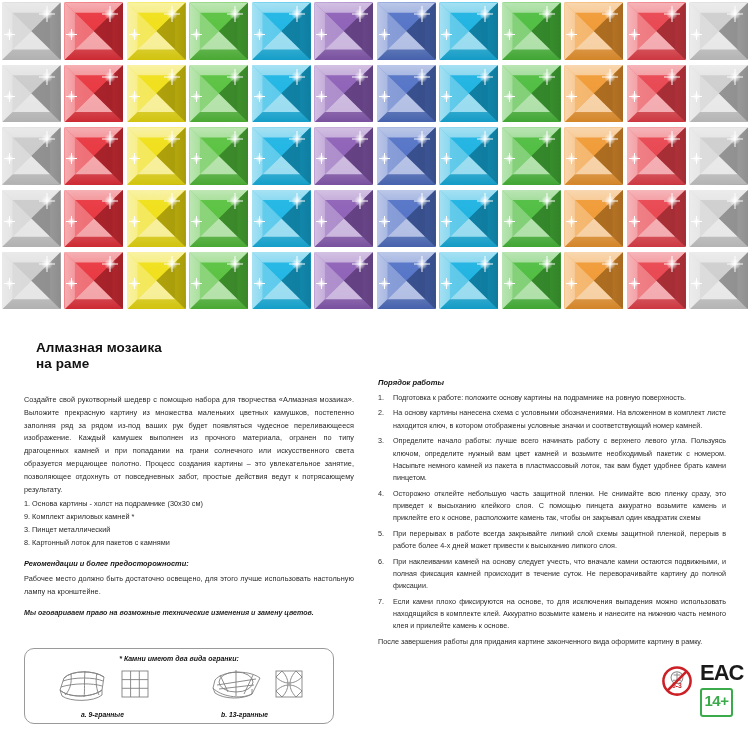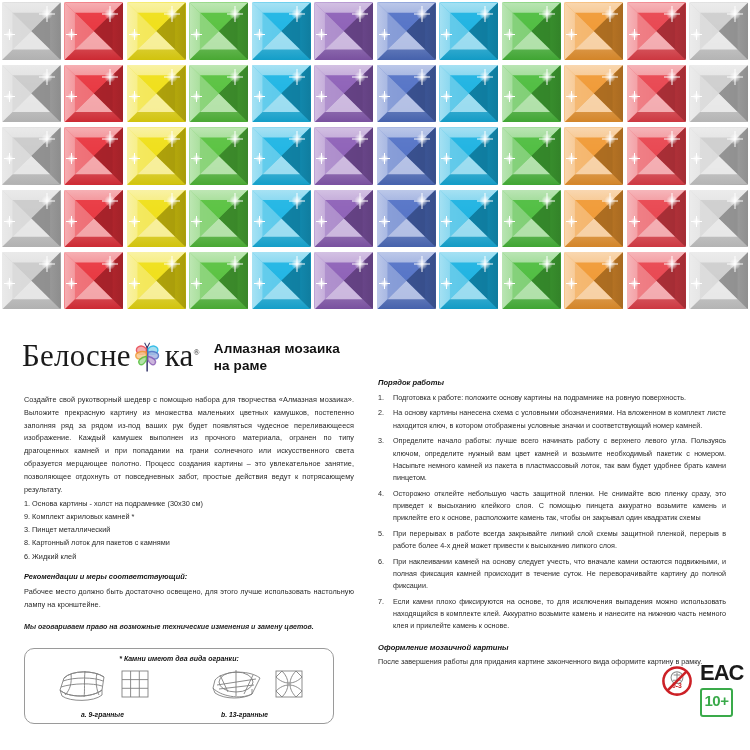--- a/index.html
+++ b/index.html
@@ -908,71 +908,53 @@
         <div class="t ibottom" style="background:#ececec;opacity:.9"></div>
         <div class="t ileft" style="background:#dbdbdb;opacity:.85"></div>
         <div class="sparkle"></div>
         <div class="sparkle s2"></div>
       </div>
     </div>
 
   <div class="content">
 
     <div class="logo-row">
-      <div class="logo-word">
-        <span>Белосне</span><span class="butterfly">
-          <svg viewBox="0 0 40 40" width="34" height="34">
-            <g fill="none" stroke-width="1.6">
-              <path d="M19 6 L19 36" stroke="#3a3a6e" stroke-width="1.8"></path>
-              <path d="M18 9 C12 3, 4 7, 7 13 C9 17, 15 16, 18 14 Z" stroke="#e8404a" fill="#f2a0a5" opacity=".85"></path>
-              <path d="M18 13 C11 11, 4 14, 6 19 C8 23, 15 21, 18 18 Z" stroke="#f0972f" fill="#f7c98f" opacity=".85"></path>
-              <path d="M18 18 C12 19, 7 23, 10 27 C13 30, 17 25, 18 22 Z" stroke="#53bf3a" fill="#a8dd9c" opacity=".85"></path>
-              <path d="M20 9 C26 3, 34 7, 31 13 C29 17, 23 16, 20 14 Z" stroke="#17b3e3" fill="#98d9ee" opacity=".85"></path>
-              <path d="M20 13 C27 11, 34 14, 32 19 C30 23, 23 21, 20 18 Z" stroke="#4f6fc4" fill="#a8b6e2" opacity=".85"></path>
-              <path d="M20 18 C26 19, 31 23, 28 27 C25 30, 21 25, 20 22 Z" stroke="#8a5cb5" fill="#c4aad8" opacity=".85"></path>
-              <path d="M19 8 L16 2 M19 8 L22 2" stroke="#3a3a6e" stroke-width="1.2"></path>
-            </g>
-          </svg>
-        </span><span>ка</span><span class="reg">®</span>
-      </div>
       <div class="subtitle">
         <div>Алмазная мозаика</div>
         <div>на раме</div>
       </div>
     </div>
 
     <div class="col-left">
       <div class="para">Создайте свой рукотворный шедевр с помощью набора для творчества «Алмазная мозаика». Выложите прекрасную картину из множества маленьких цветных камушков, постепенно заполняя ряд за рядом из-под ваших рук будет появляться чудесное переливающееся изображение. Каждый камушек выполнен из прочного материала, огранен по типу драгоценных камней и при попадании на грани солнечного или искусственного света образуется мерцающее полотно. Процесс создания картины – это увлекательное занятие, позволяющее отдохнуть от повседневных забот, простые действия ведут к потрясающему результату.</div>
 
       <ol class="plain" id="kit-list">
           <li>1. Основа картины - холст на подрамнике (30х30 см)</li>
           <li>9. Комплект акриловых камней *</li>
           <li>3. Пинцет металлический</li>
           <li>8. Картонный лоток для пакетов с камнями</li>
-          <li>6. Жидкий клей</li>
         </ol>
 
-      <div class="h-it">Рекомендации и меры соответствующий:</div>
+      <div class="h-it">Рекомендации и более предосторожности:</div>
       <div class="para">Рабочее место должно быть достаточно освещено, для этого лучше использовать настольную лампу на кронштейне.</div>
       <div class="note">Мы оговариваем право на возможные технические изменения и замену цветов.</div>
     </div>
 
     <div class="col-right">
       <div class="h-it2">Порядок работы</div>
       <ol class="steps" id="steps-list">
           <li>Подготовка к работе: положите основу картины на подрамнике на ровную поверхность.</li>
           <li>На основу картины нанесена схема с условными обозначениями. На вложенном в комплект листе находится ключ, в котором отображены условные значки и соответствующий номер камней.</li>
           <li>Определите начало работы: лучше всего начинать работу с верхнего левого угла. Пользуясь ключом, определите нужный вам цвет камней и возьмите необходимый пакетик с номером. Насыпьте немного камней из пакета в пластмассовый лоток, так вам будет удобнее брать камни пинцетом.</li>
           <li>Осторожно отклейте небольшую часть защитной пленки. Не снимайте всю пленку сразу, это приведет к высыханию клейкого слоя. С помощью пинцета аккуратно возьмите камень и приклейте его к основе, расположите камень так, чтобы он закрывал один квадратик схемы</li>
           <li>При перерывах в работе всегда закрывайте липкий слой схемы защитной пленкой, перерыв в работе более 4-х дней может привести к высыханию липкого слоя.</li>
           <li>При наклеивании камней на основу следует учесть, что вначале камни остаются подвижными, и полная фиксация камней происходит в течение суток. Не переворачивайте картину до полной фиксации.</li>
           <li>Если камни плохо фиксируются на основе, то для исключения выпадения можно использовать находящийся в комплекте клей. Аккуратно возьмите камень и нанесите на нижнюю часть немного клея и приклейте камень к основе.</li>
         </ol>
 
-      <div class="sect-h">Оформление мозаичной картины</div>
       <div class="sect-p">После завершения работы для придания картине законченного вида оформите картину в рамку.</div>
     </div>
 
     <div class="cutbox">
       <div class="cap">* Камни имеют два вида огранки:</div>
       <div class="cutrow">
         <div class="cutitem">
           <svg width="58" height="36" viewBox="0 0 58 36">
             <g fill="none" stroke="#808080" stroke-width="0.9">
               <path d="M10 12 C18 4, 40 4, 50 11 L48 24 C38 32, 14 32, 6 24 Z"></path>
@@ -1029,17 +1011,17 @@
       <svg class="no3" viewBox="0 0 40 40">
         <circle cx="20" cy="20" r="16" fill="none" stroke="#cc2026" stroke-width="3"></circle>
         <g fill="none" stroke="#8a8a8a" stroke-width="1.2">
           <circle cx="20" cy="16" r="7"></circle>
           <path d="M16 13 L24 13 M20 10 L20 22 M15 19 L25 19"></path>
         </g>
         <text x="20" y="28" font-family="Liberation Sans, sans-serif" font-size="8" font-weight="bold" fill="#cc2026" text-anchor="middle">0-3</text>
         <line x1="9" y1="31" x2="31" y2="9" stroke="#cc2026" stroke-width="3"></line>
       </svg>
       <div class="eac">EAC</div>
-      <div class="age">10+</div>
+      <div class="age">14+</div>
     </div>
 
   </div>
 </div>
 
 </body></html>

